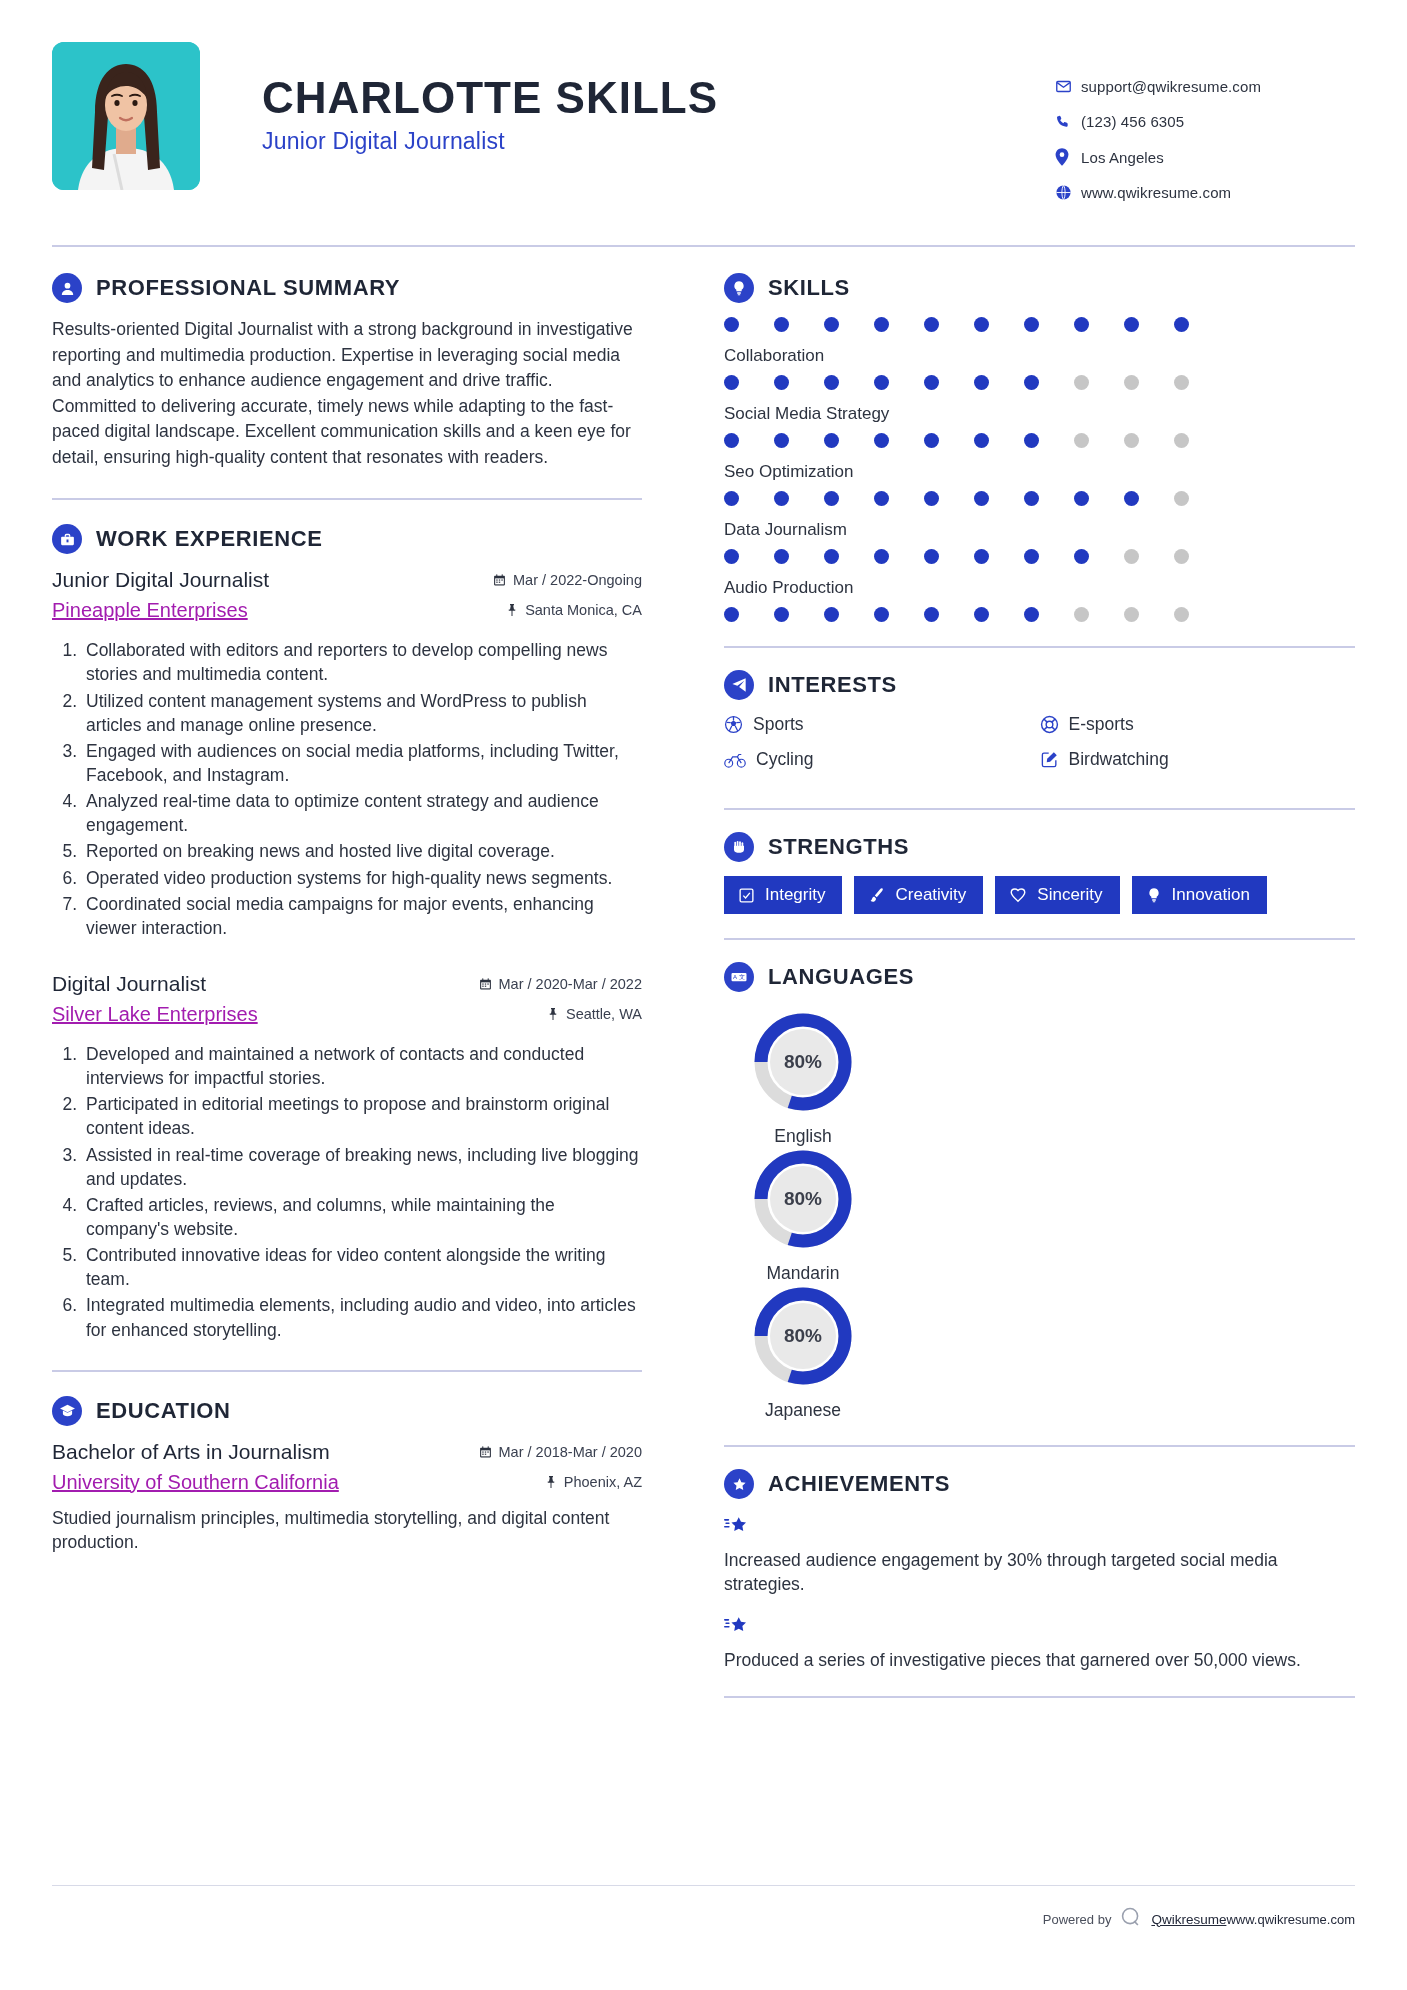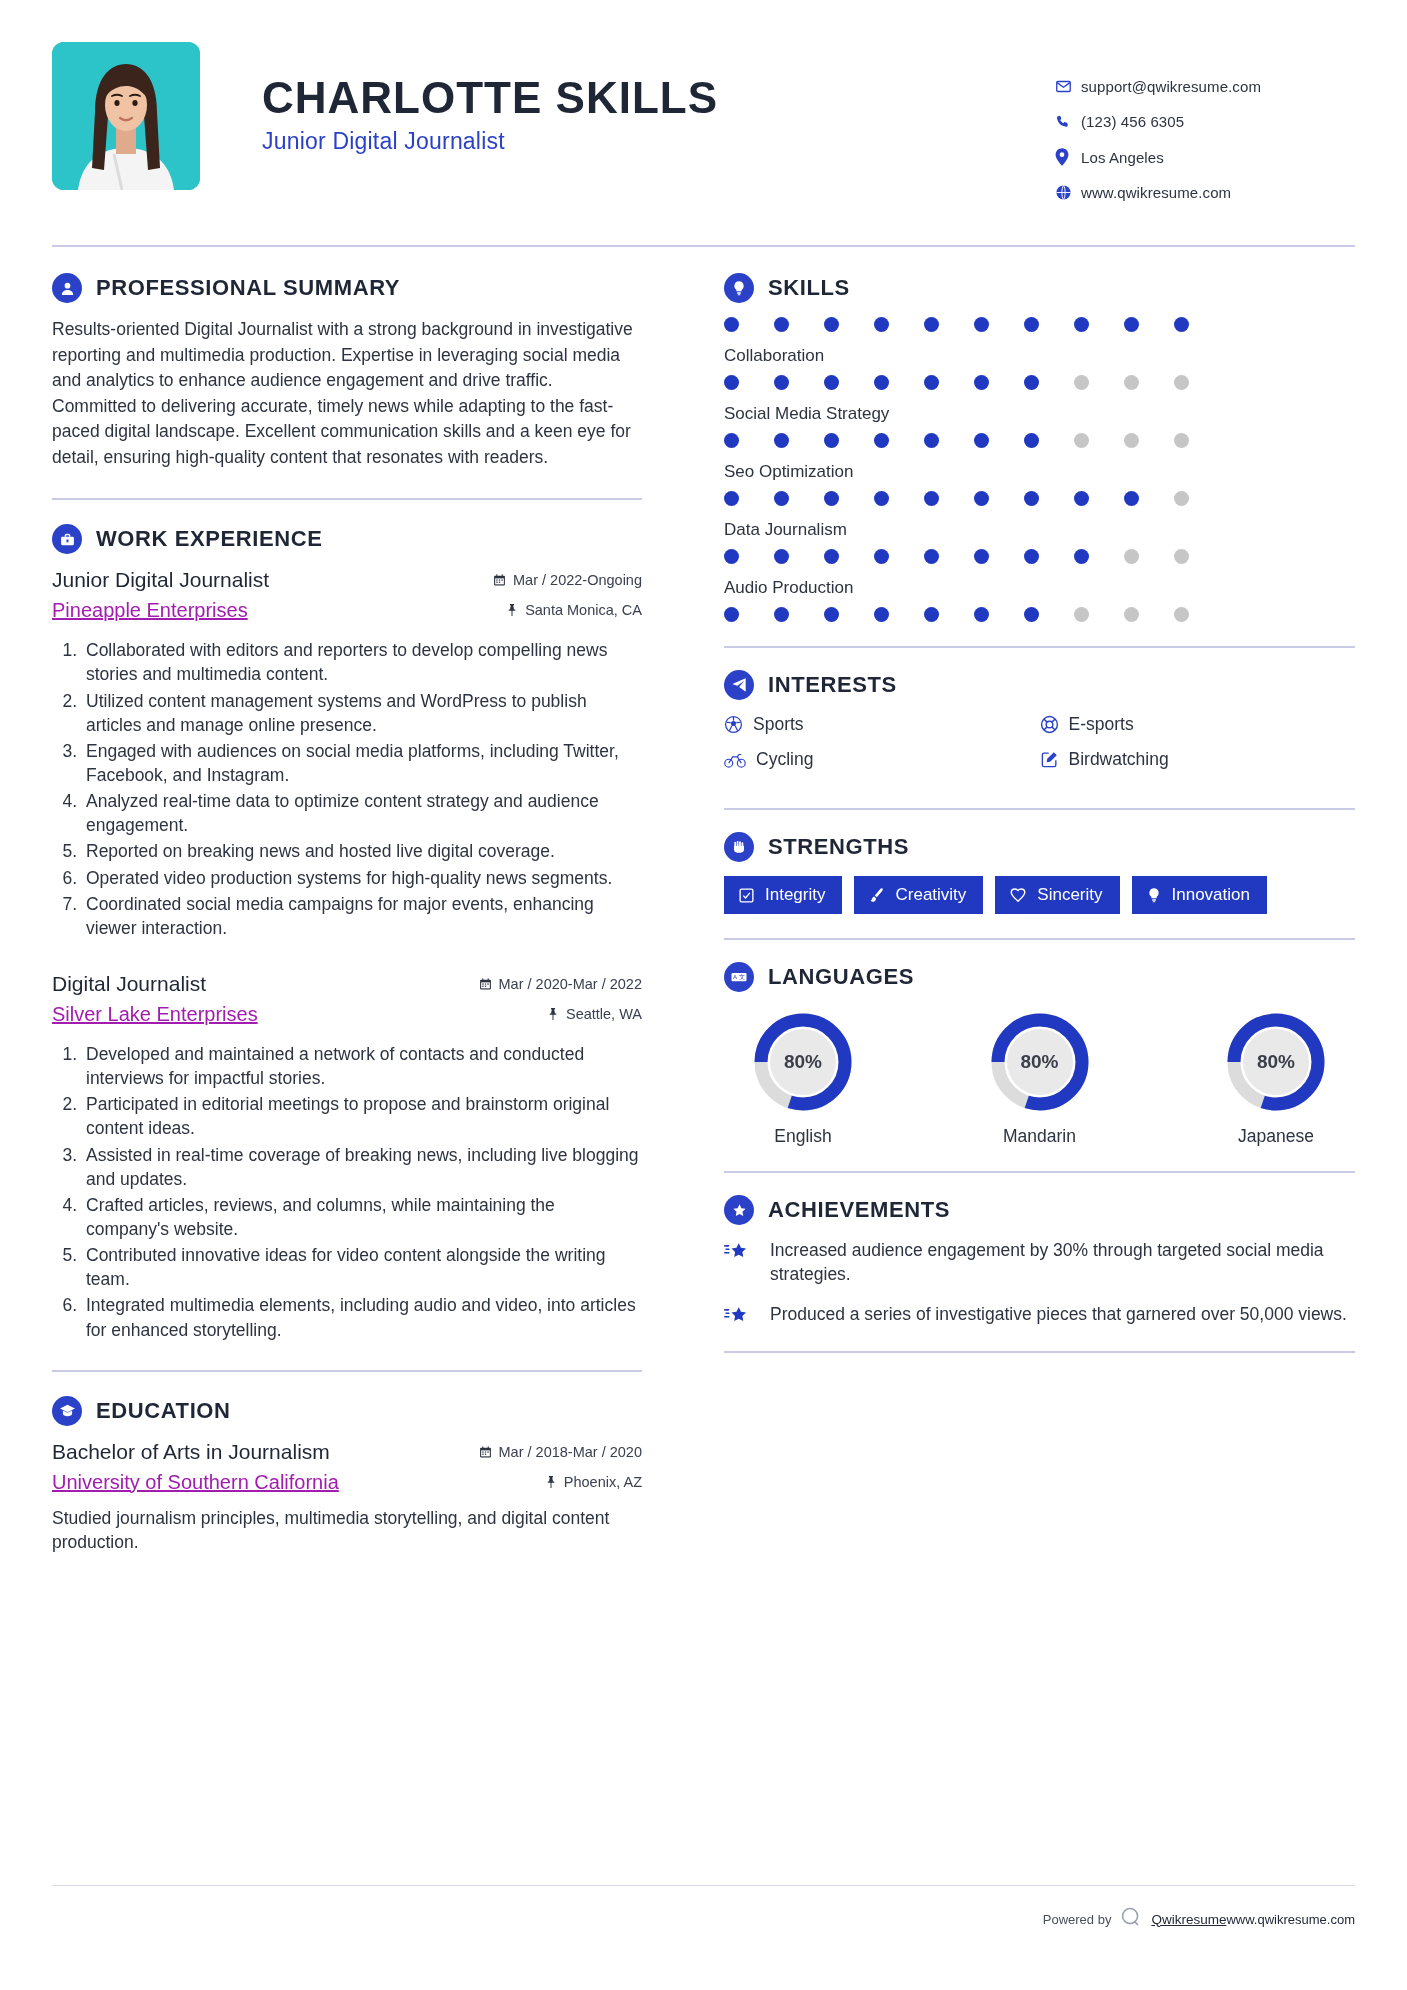--- a/index.html
+++ b/index.html
@@ -106,32 +106,32 @@
 
   
   .strength-wrap { display: flex; flex-wrap: wrap; gap: 12px; }
   .strength-chip {
     background: #2139c0; color: #fff; font-size: 17px;
     padding: 9px 17px 9px 14px; display: flex; align-items: center; gap: 10px;
   }
   .strength-chip svg { display:block; }
 
   
-  .lang-wrap { display: flex; justify-content: space-between; padding: 4px 4px 0 4px; }
+  .lang-wrap { display: flex; justify-content: space-between; padding: 4px 4px 0 4px; flex-direction: column; }
   .lang-item { text-align: center; width: 150px; }
   .donut { position: relative; width: 104px; height: 104px; margin: 0 auto; }
   .donut svg { display:block; transform: rotate(-90deg); }
   .donut-pct {
     position: absolute; inset: 0; display:flex; align-items:center;
     justify-content:center; font-size: 19px; font-weight: bold; color: #3b3f4b;
   }
   .lang-label { font-size: 17.5px; color: #2d3340; margin-top: 12px; }
 
   
-  .ach-item { display: flex; gap: 20px; margin-bottom: 16px; }
+  .ach-item { display: flex; gap: 12px; margin-bottom: 16px; flex-direction: column; }
   .ach-item svg { display:block; flex: 0 0 auto; margin-top: 2px; }
   .ach-text { font-size: 17.5px; line-height: 1.36; color: #2d3340; }
 
   
   .footer {
     position: absolute; left: 52px; right: 52px; bottom: 58px;
   }
   .footer-rule { height: 1px; background: #d8dae8; margin-bottom: 20px; }
   .footer-inner { display: flex; justify-content: flex-end; align-items: center; }
   .powered { display: flex; align-items: center; gap: 9px; }

